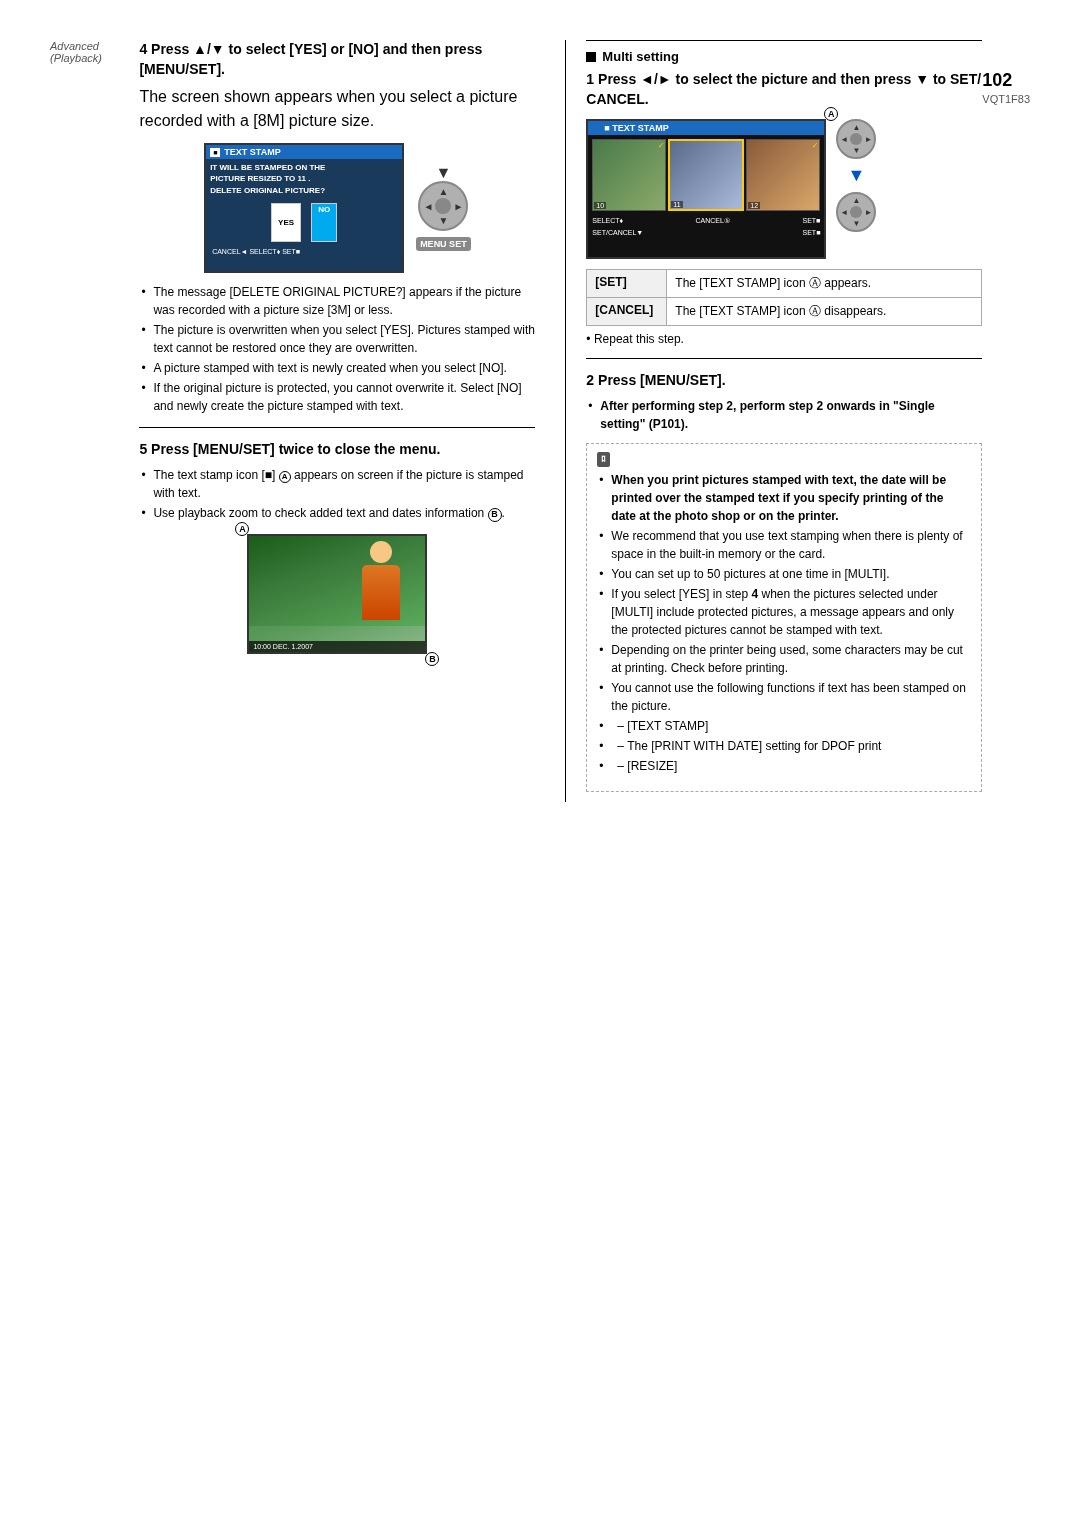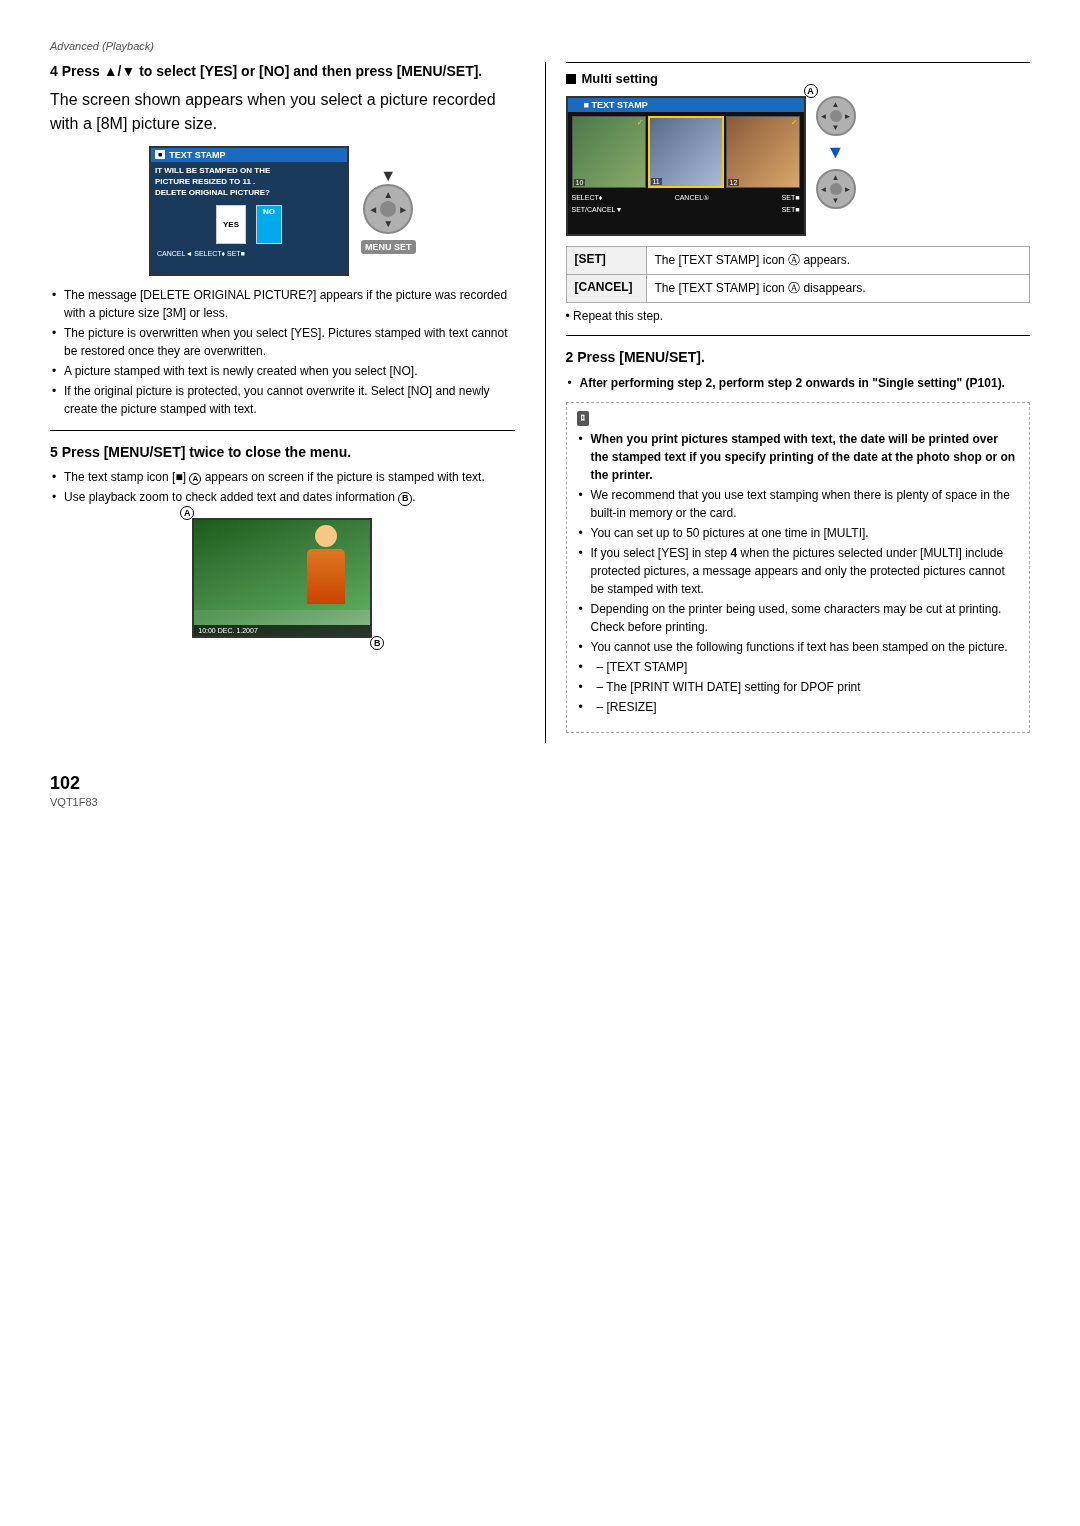--- a/index.html
+++ b/index.html
@@ -7,21 +7,21 @@
       background: #fff;
       font-family: Arial, Helvetica, sans-serif;
       font-size: 13px;
       color: #000;
       width: 1080px;
       min-height: 1526px;
       padding: 40px 50px 40px 50px;
     }
     .page-container {
       display: flex;
-      flex-direction: column;
+      flex-direction: row;
       width: 100%;
     }
     .breadcrumb {
       font-style: italic;
       font-size: 11px;
       color: #555;
       margin-bottom: 10px;
     }
     .two-col {
       display: flex;
@@ -522,20 +522,24 @@
 
     </div>
 
     <div class="right-col">
 
       <div class="multi-setting-header">
         <span class="black-square"></span>
         <span class="multi-setting-title">Multi setting</span>
       </div>
 
+      <div class="step-heading-right">
+        <span class="bold-inline">1</span>
+        Press ◄/► to select the picture and then press ▼ to SET/ CANCEL.
+      </div>
 
       <div style="display:flex; align-items:flex-start; gap:10px; margin: 10px 0;">
 
         <div style="display:flex; flex-direction:column; align-items:center; position:relative;">
           <div style="position:relative;">
             <span class="circle-a" style="position:absolute; top:-12px; right:-12px; z-index:2;">A</span>
             <div class="multi-screen-mock">
               <div class="multi-screen-top">
                 <span>■ TEXT STAMP</span>
               </div>

